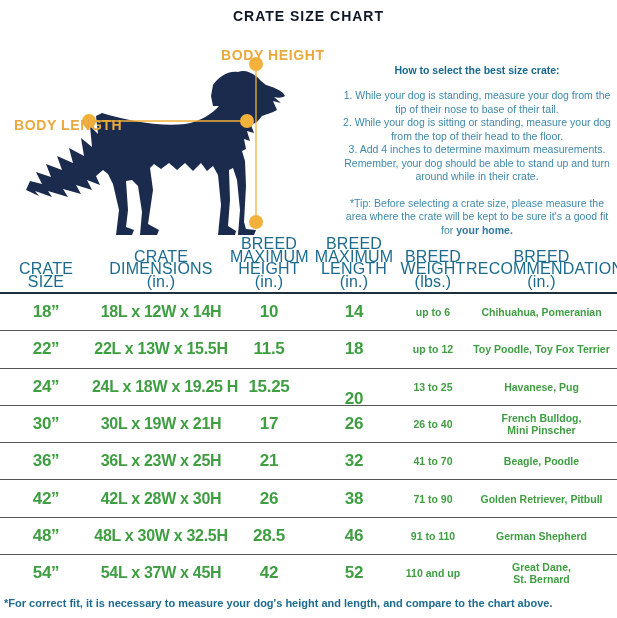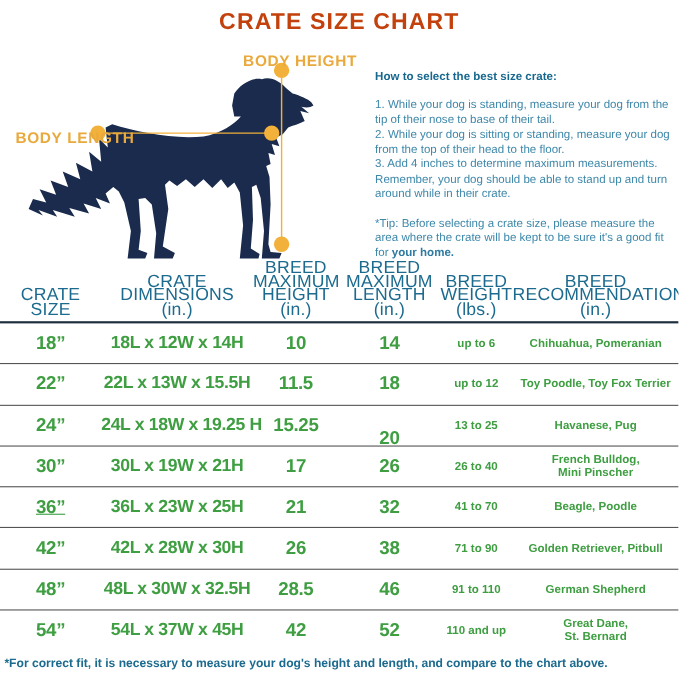--- a/index.html
+++ b/index.html
@@ -2,32 +2,32 @@
 <html><head>
 <meta charset="utf-8">
 <style>
   html,body{margin:0;padding:0;background:#fff;}
   .page{
     position:relative;width:617px;height:618px;background:#ffffff;
     font-family:"Liberation Sans", sans-serif;overflow:hidden;
   }
   .title{
     position:absolute;top:8px;left:0;right:0;text-align:center;
-    font-size:21px;font-weight:bold;letter-spacing:1px;color:#c2410c;
+    font-size:14px;font-weight:bold;letter-spacing:1px;color:#0f172a;
   }
   
   .dog-svg{position:absolute;left:0;top:40px;width:340px;height:205px;}
   .meas-label{
     position:absolute;font-size:14px;font-weight:bold;letter-spacing:.6px;
     color:#E9A93C;white-space:nowrap;
   }
   .label-body-height{left:221px;top:47px;width:64px;text-align:center;}
   .label-body-length{left:14px;top:117px;}
   
-  .howto{position:absolute;left:341px;top:64px;width:272px;}
+  .howto{position:absolute;left:341px;top:64px;width:272px;text-align:center;}
   .howto-heading{font-size:10.5px;font-weight:bold;color:#17688E;margin:0 0 13px 0;}
   .howto-steps{font-size:10.5px;line-height:13.5px;color:#3E88AA;}
   .howto-tip{font-size:10.5px;line-height:13.5px;color:#3E88AA;margin-top:13px;}
   .tip-bold{font-weight:bold;color:#2E7AA0;}
   
   .crate-table{position:absolute;left:0;top:238px;width:617px;}
   .thead{
     display:flex;align-items:flex-end;height:50px;padding-bottom:4px;
     border-bottom:2.5px solid #1E2F3E;
   }
@@ -160,21 +160,21 @@
         <div class="tr">
           <div class="td big" style="width: 92px;">30”</div>
           <div class="td big dims" style="width: 138px;">30L x 19W x 21H</div>
           <div class="td big" style="width: 78px;">17</div>
           <div class="td big" style="width: 92px;">26</div>
           <div class="td small" style="width: 66px;">26 to 40</div>
           <div class="td small" style="width: 151px;">French Bulldog,
 Mini Pinscher</div>
         </div>
         <div class="tr">
-          <div class="td big" style="width: 92px; text-decoration: underline;">36”</div>
+          <div class="td big" style="width: 92px;">36”</div>
           <div class="td big dims" style="width: 138px;">36L x 23W x 25H</div>
           <div class="td big" style="width: 78px;">21</div>
           <div class="td big" style="width: 92px;">32</div>
           <div class="td small" style="width: 66px;">41 to 70</div>
           <div class="td small" style="width: 151px;">Beagle, Poodle</div>
         </div>
         <div class="tr">
           <div class="td big" style="width: 92px;">42”</div>
           <div class="td big dims" style="width: 138px;">42L x 28W x 30H</div>
           <div class="td big" style="width: 78px;">26</div>

